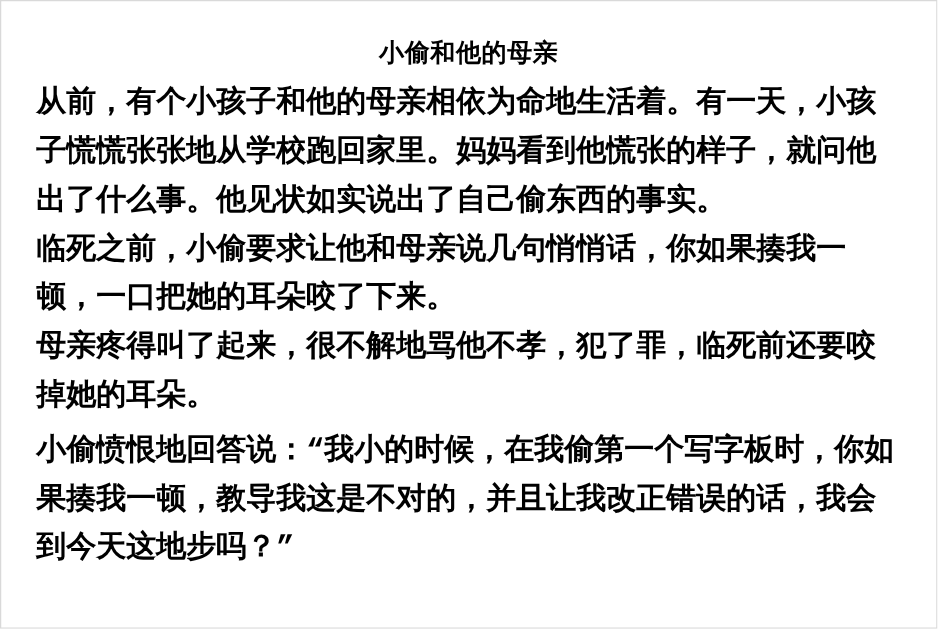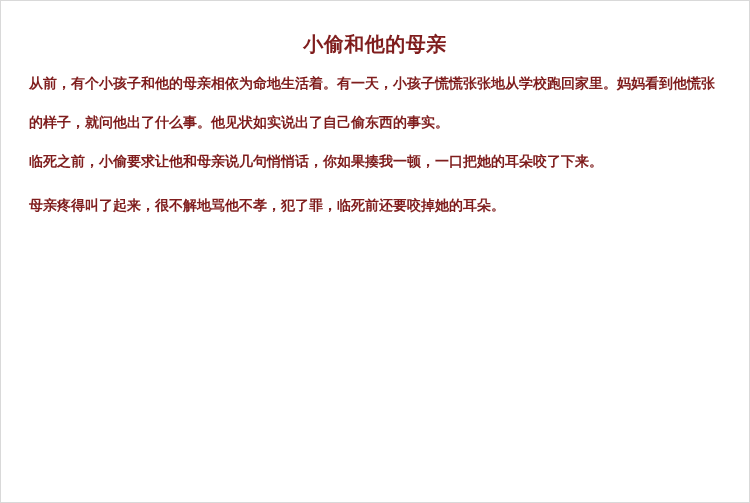--- a/index.html
+++ b/index.html
@@ -8,34 +8,34 @@
     background: #ffffff;
   }
   .page {
     position: relative;
     width: 750px;
     height: 503px;
     box-sizing: border-box;
     background: #ffffff;
     border: 1px solid #d9d9d9;
     overflow: hidden;
-    font-family: Liberation Sans, sans-serif;
-    color: #7f1d1d;
+    font-family: Liberation Mono, monospace;
+    color: #000000;
   }
   .title {
     margin: 24px 0 0 0;
     font-size: 20px;
     line-height: 39px;
     font-weight: bold;
     text-align: center;
     letter-spacing: 0.5px;
   }
   .body {
     padding: 0 26px 0 28px;
-    font-size: 14px;
+    font-size: 24px;
     line-height: 39px;
     font-weight: bold;
     text-align: left;
     word-break: normal;
   }
   .para {
     margin: 0;
   }
   .para:last-child {
     margin-top: 5px;
@@ -43,14 +43,15 @@
 </style>
 </head>
 <body>
 
 <div class="page">
   <h1 class="title">小偷和他的母亲</h1>
   <div class="body">
       <p class="para">从前，有个小孩子和他的母亲相依为命地生活着。有一天，小孩子慌慌张张地从学校跑回家里。妈妈看到他慌张的样子，就问他出了什么事。他见状如实说出了自己偷东西的事实。</p>
       <p class="para">临死之前，小偷要求让他和母亲说几句悄悄话，你如果揍我一顿，一口把她的耳朵咬了下来。</p>
       <p class="para">母亲疼得叫了起来，很不解地骂他不孝，犯了罪，临死前还要咬掉她的耳朵。</p>
+      <p class="para">小偷愤恨地回答说：“我小的时候，在我偷第一个写字板时，你如果揍我一顿，教导我这是不对的，并且让我改正错误的话，我会到今天这地步吗？”</p>
     </div>
 </div>
 
 </body></html>

